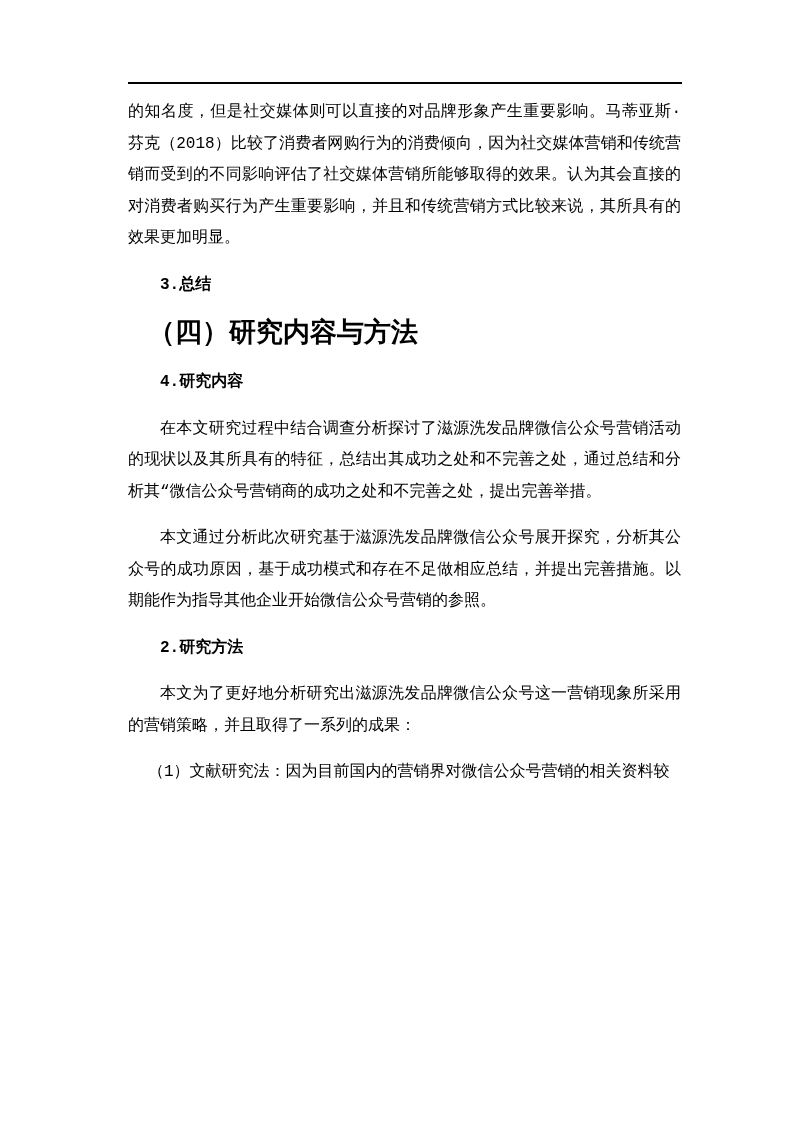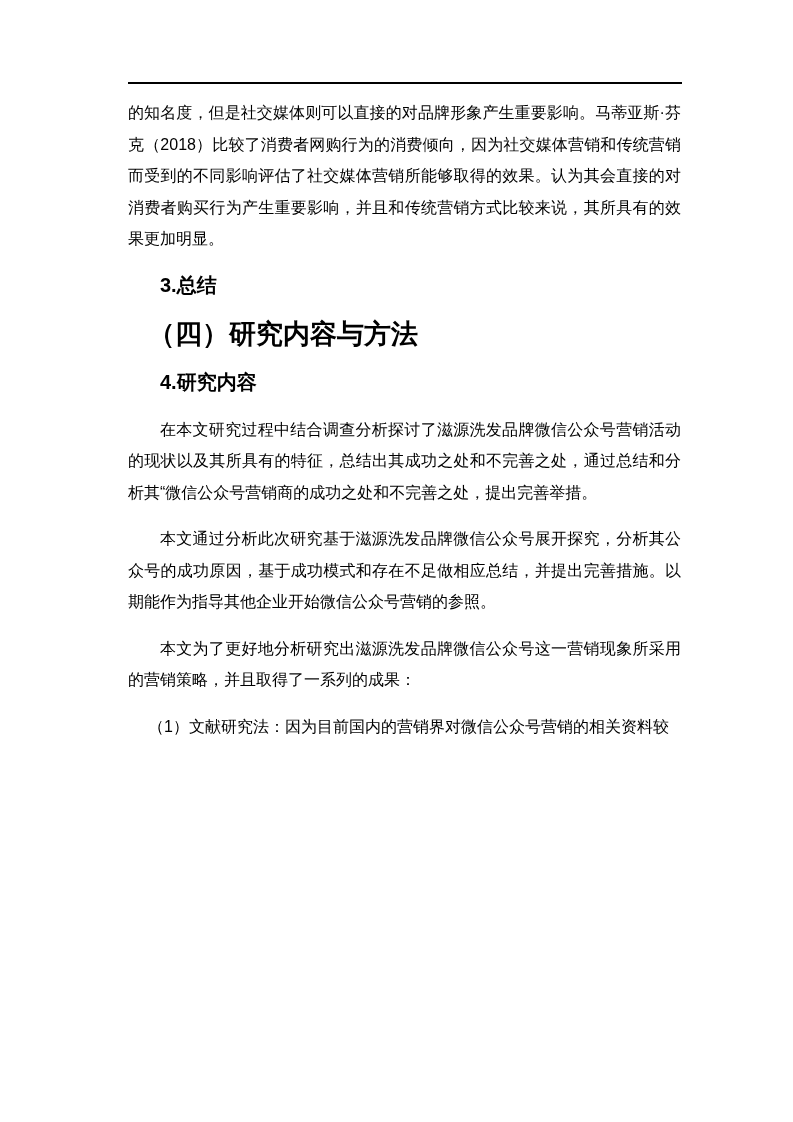--- a/index.html
+++ b/index.html
@@ -7,21 +7,21 @@
     margin: 0;
     padding: 0;
     background: #ffffff;
   }
   .page {
     position: relative;
     width: 793px;
     height: 796px;
     background: #ffffff;
     color: #000000;
-    font-family: Liberation Sans, sans-serif;
+    font-family: Liberation Mono, monospace;
     overflow: hidden;
   }
   .header-rule {
     position: absolute;
     left: 128px;
     top: 82px;
     width: 554px;
     height: 2px;
     background: #000000;
   }
@@ -43,21 +43,21 @@
   p.para.continued { text-indent: 0; }
   p.para.list-item { text-indent: 20px; }
   h2.section-heading {
     font-size: 27px;
     line-height: 36px;
     font-weight: bold;
     text-indent: 20px;
     text-align: left;
   }
   h3.sub-heading {
-    font-size: 20px;
+    font-size: 16px;
     line-height: 31.5px;
     font-weight: bold;
     text-indent: 32px;
     text-align: left;
   }
   .page-number {
     position: absolute;
     left: 411px;
     top: 1016px;
     font-size: 14px;
@@ -79,20 +79,21 @@
 
 
     <h2 class="section-heading">（四）研究内容与方法</h2>
 
     <h3 class="sub-heading">4.研究内容</h3>
 
     <p class="para">在本文研究过程中结合调查分析探讨了滋源洗发品牌微信公众号营销活动的现状以及其所具有的特征，总结出其成功之处和不完善之处，通过总结和分析其“微信公众号营销商的成功之处和不完善之处，提出完善举措。</p>
 
     <p class="para">本文通过分析此次研究基于滋源洗发品牌微信公众号展开探究，分析其公众号的成功原因，基于成功模式和存在不足做相应总结，并提出完善措施。以期能作为指导其他企业开始微信公众号营销的参照。</p>
 
+    <h3 class="sub-heading">2.研究方法</h3>
 
     <p class="para">本文为了更好地分析研究出滋源洗发品牌微信公众号这一营销现象所采用的营销策略，并且取得了一系列的成果：</p>
 
     <p class="para list-item">（1）文献研究法：因为目前国内的营销界对微信公众号营销的相关资料较</p>
   </div>
 
   <div class="page-number">3</div>
 
 </div>
 

